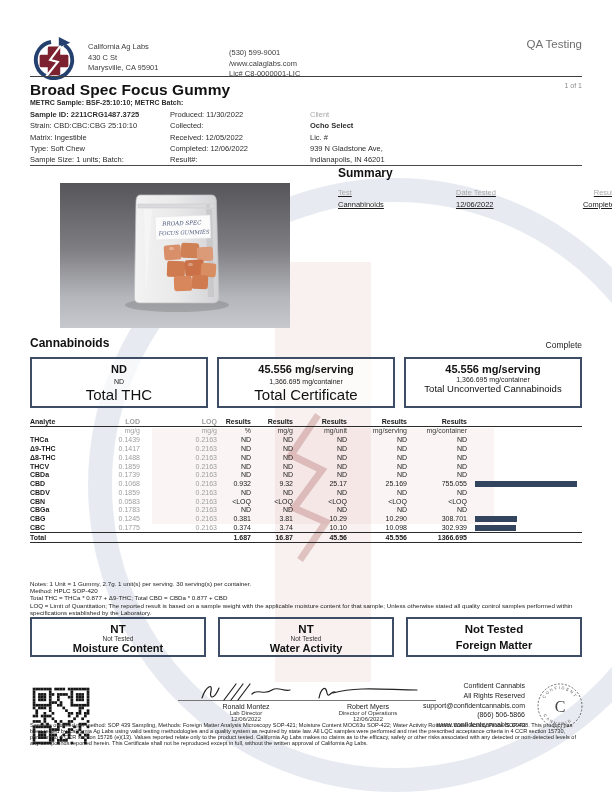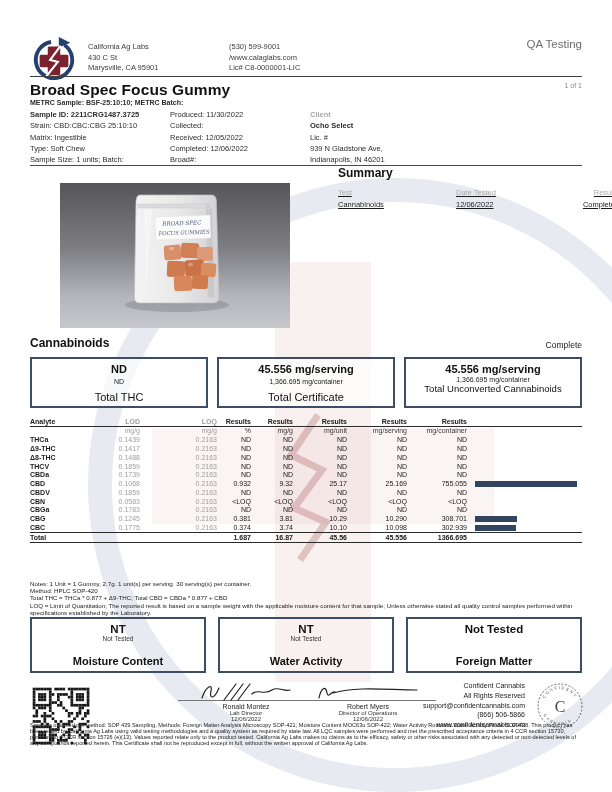--- a/index.html
+++ b/index.html
@@ -5,35 +5,35 @@
   * { margin:0; padding:0; box-sizing:border-box; }
   body { background:#ffffff; font-family:"Liberation Sans", sans-serif; }
   .page { position:relative; width:612px; height:792px; background:#fff; overflow:hidden; color:#1a1a1a; }
 
   
   .watermark { position:absolute; left:0; top:0; pointer-events:none; }
 
   
   .hdr-logo { position:absolute; left:31px; top:36px; }
   .lab-block { position:absolute; left:88px; top:42px; font-size:7.5px; line-height:10.5px; color:#3c3c3c; }
-  .contact-block { position:absolute; left:229px; top:42px; font-size:7.5px; line-height:10.5px; color:#3c3c3c; }
+  .contact-block { position:absolute; left:229px; top:48px; font-size:7.5px; line-height:10.5px; color:#3c3c3c; }
   .qa-label { position:absolute; right:30px; top:38px; font-size:11.5px; color:#6e6e6e; }
   .hdr-rule { position:absolute; left:30px; top:76px; width:552px; border-top:1.6px solid #3f3f3f; }
   .page-num { position:absolute; right:30px; top:82px; font-size:7px; color:#8a8a8a; }
 
   .title { position:absolute; left:30px; top:81px; font-size:15.5px; font-weight:800; letter-spacing:0.1px; color:#111; }
   .metrc { position:absolute; left:30px; top:99px; font-size:7px; font-weight:bold; color:#2d2d2d; }
 
   .sample-grid { position:absolute; left:30px; top:109px; width:552px; display:flex;justify-content:flex-end; }
   .sample-grid .scol { font-size:7.5px; line-height:11.3px; color:#2d2d2d; }
   .scol1 { width:140px; }
   .scol2 { width:140px; }
   .scol3 { width:272px; }
   .bold { font-weight:bold; }
-  .gray { color:#a8a8a8;font-weight:bold; }
+  .gray { color:#a8a8a8; }
   .sample-rule { position:absolute; left:30px; top:165px; width:552px; border-top:1px solid #4a4a4a; }
 
   
   .photo { position:absolute; left:60px; top:183px; width:230px; height:145px; }
 
   
   .summary { position:absolute; left:305px; top:166px; width:277px;margin-left:33px; }
   .summary h2 { font-size:12px; font-weight:600; color:#111; }
   .summary table { width:100%; border-collapse:collapse; font-size:7.5px; margin-top:6px;text-decoration:underline; }
   .summary td { padding:1.6px 0; line-height:9px; }
@@ -43,41 +43,41 @@
 
   
   .cann { position:absolute; left:30px; top:336px; width:552px; }
   .cann-head { display:flex; justify-content:space-between; align-items:flex-end; }
   .cann-title { font-size:12px; font-weight:600; color:#111; }
   .cann-status { font-size:8.5px; color:#222; }
   .boxes { display:flex; gap:9px; margin-top:7px; }
   .rbox { flex:1; border:2px solid #3d4d66; height:51px; display:flex; flex-direction:column; align-items:center; text-align:center; padding:4px 2px 3px 2px; background:rgba(255,255,255,.65); }
   .rbox .main { font-size:11px; font-weight:bold; color:#111; }
   .rbox .sub { font-size:7px; color:#222; margin-top:2.5px; }
-  .rbox .lab { font-size:11px; color:#111; margin-top:auto; }
+  .rbox .lab { font-size:15px; color:#111; margin-top:auto; }
   .rbox:last-child .sub { margin-top:0.5px; }
   .rbox:last-child .lab { font-size:9.5px; line-height:10px; margin-top:1px; }
 
   table.analytes { width:552px; border-collapse:collapse; font-size:7px; margin-top:9px; }
   .analytes td { padding:0.6px 0; line-height:7.6px; white-space:nowrap; text-align:right; }
   .analytes td:first-child { text-align:left; font-weight:bold; color:#1c1c1c; }
   .analytes td:nth-child(2), .analytes td:nth-child(3) { color:#9e9e9e; }
   .analytes thead tr:first-child td { font-weight:bold; border-bottom:1.1px solid #2a2a2a; }
   .analytes thead tr:nth-child(2) td { color:#3a3a3a; }
   .analytes thead tr:nth-child(2) td:nth-child(2), .analytes thead tr:nth-child(2) td:nth-child(3) { color:#9e9e9e; }
   .analytes tbody tr.bold-row td { font-weight:bold; border-top:1px solid #2a2a2a; border-bottom:1.4px solid #2a2a2a; }
   .analytes td.bar-cell { text-align:left; padding-left:8px; }
   .analytes .bar { height:6px; background:#33445e; }
 
   
   .notes { position:absolute; left:30px; top:580px; width:552px; font-size:6.2px; line-height:7.2px; color:#222; }
 
   
   .nt-row { position:absolute; left:30px; top:617px; width:552px; display:flex; gap:12px; }
-  .ntbox { flex:1; border:2px solid #3d4d66; height:56px; display:flex; flex-direction:column; align-items:center; text-align:center; padding:4px 2px 4px 2px; }
+  .ntbox { flex:1; border:2px solid #3d4d66; height:40px; display:flex; flex-direction:column; align-items:center; text-align:center; padding:4px 2px 4px 2px; }
   .ntbox .main { font-size:11.5px; font-weight:bold; color:#111; }
   .ntbox .sub { font-size:6.5px; color:#333; }
   .ntbox .lab { font-size:11px; font-weight:bold; color:#111; margin-top:auto; }
 
   
   .qr { position:absolute; left:31px; top:686px; }
   .sig { position:absolute; top:682px; text-align:center; }
   .sig1 { left:178px; width:136px; }
   .sig2 { left:300px; width:136px; }
   .sig svg { display:block; margin:0 auto; }
@@ -133,21 +133,21 @@
           <div>Type: Soft Chew</div>
           <div>Sample Size: 1 units; Batch:</div>
         </div>
     </div>
     <div class="scol scol2">
       <div>
           <div>Produced: 11/30/2022</div>
           <div>Collected:</div>
           <div>Received: 12/05/2022</div>
           <div>Completed: 12/06/2022</div>
-          <div>Broad#:</div>
+          <div>Result#:</div>
         </div>
     </div>
     <div class="scol scol3">
       <div class="gray">Client</div>
       <div class="bold">Ocho Select</div>
       <div>Lic. #</div>
       <div>939 N Gladstone Ave,</div>
       <div>Indianapolis, IN 46201</div>
     </div>
   </div>

